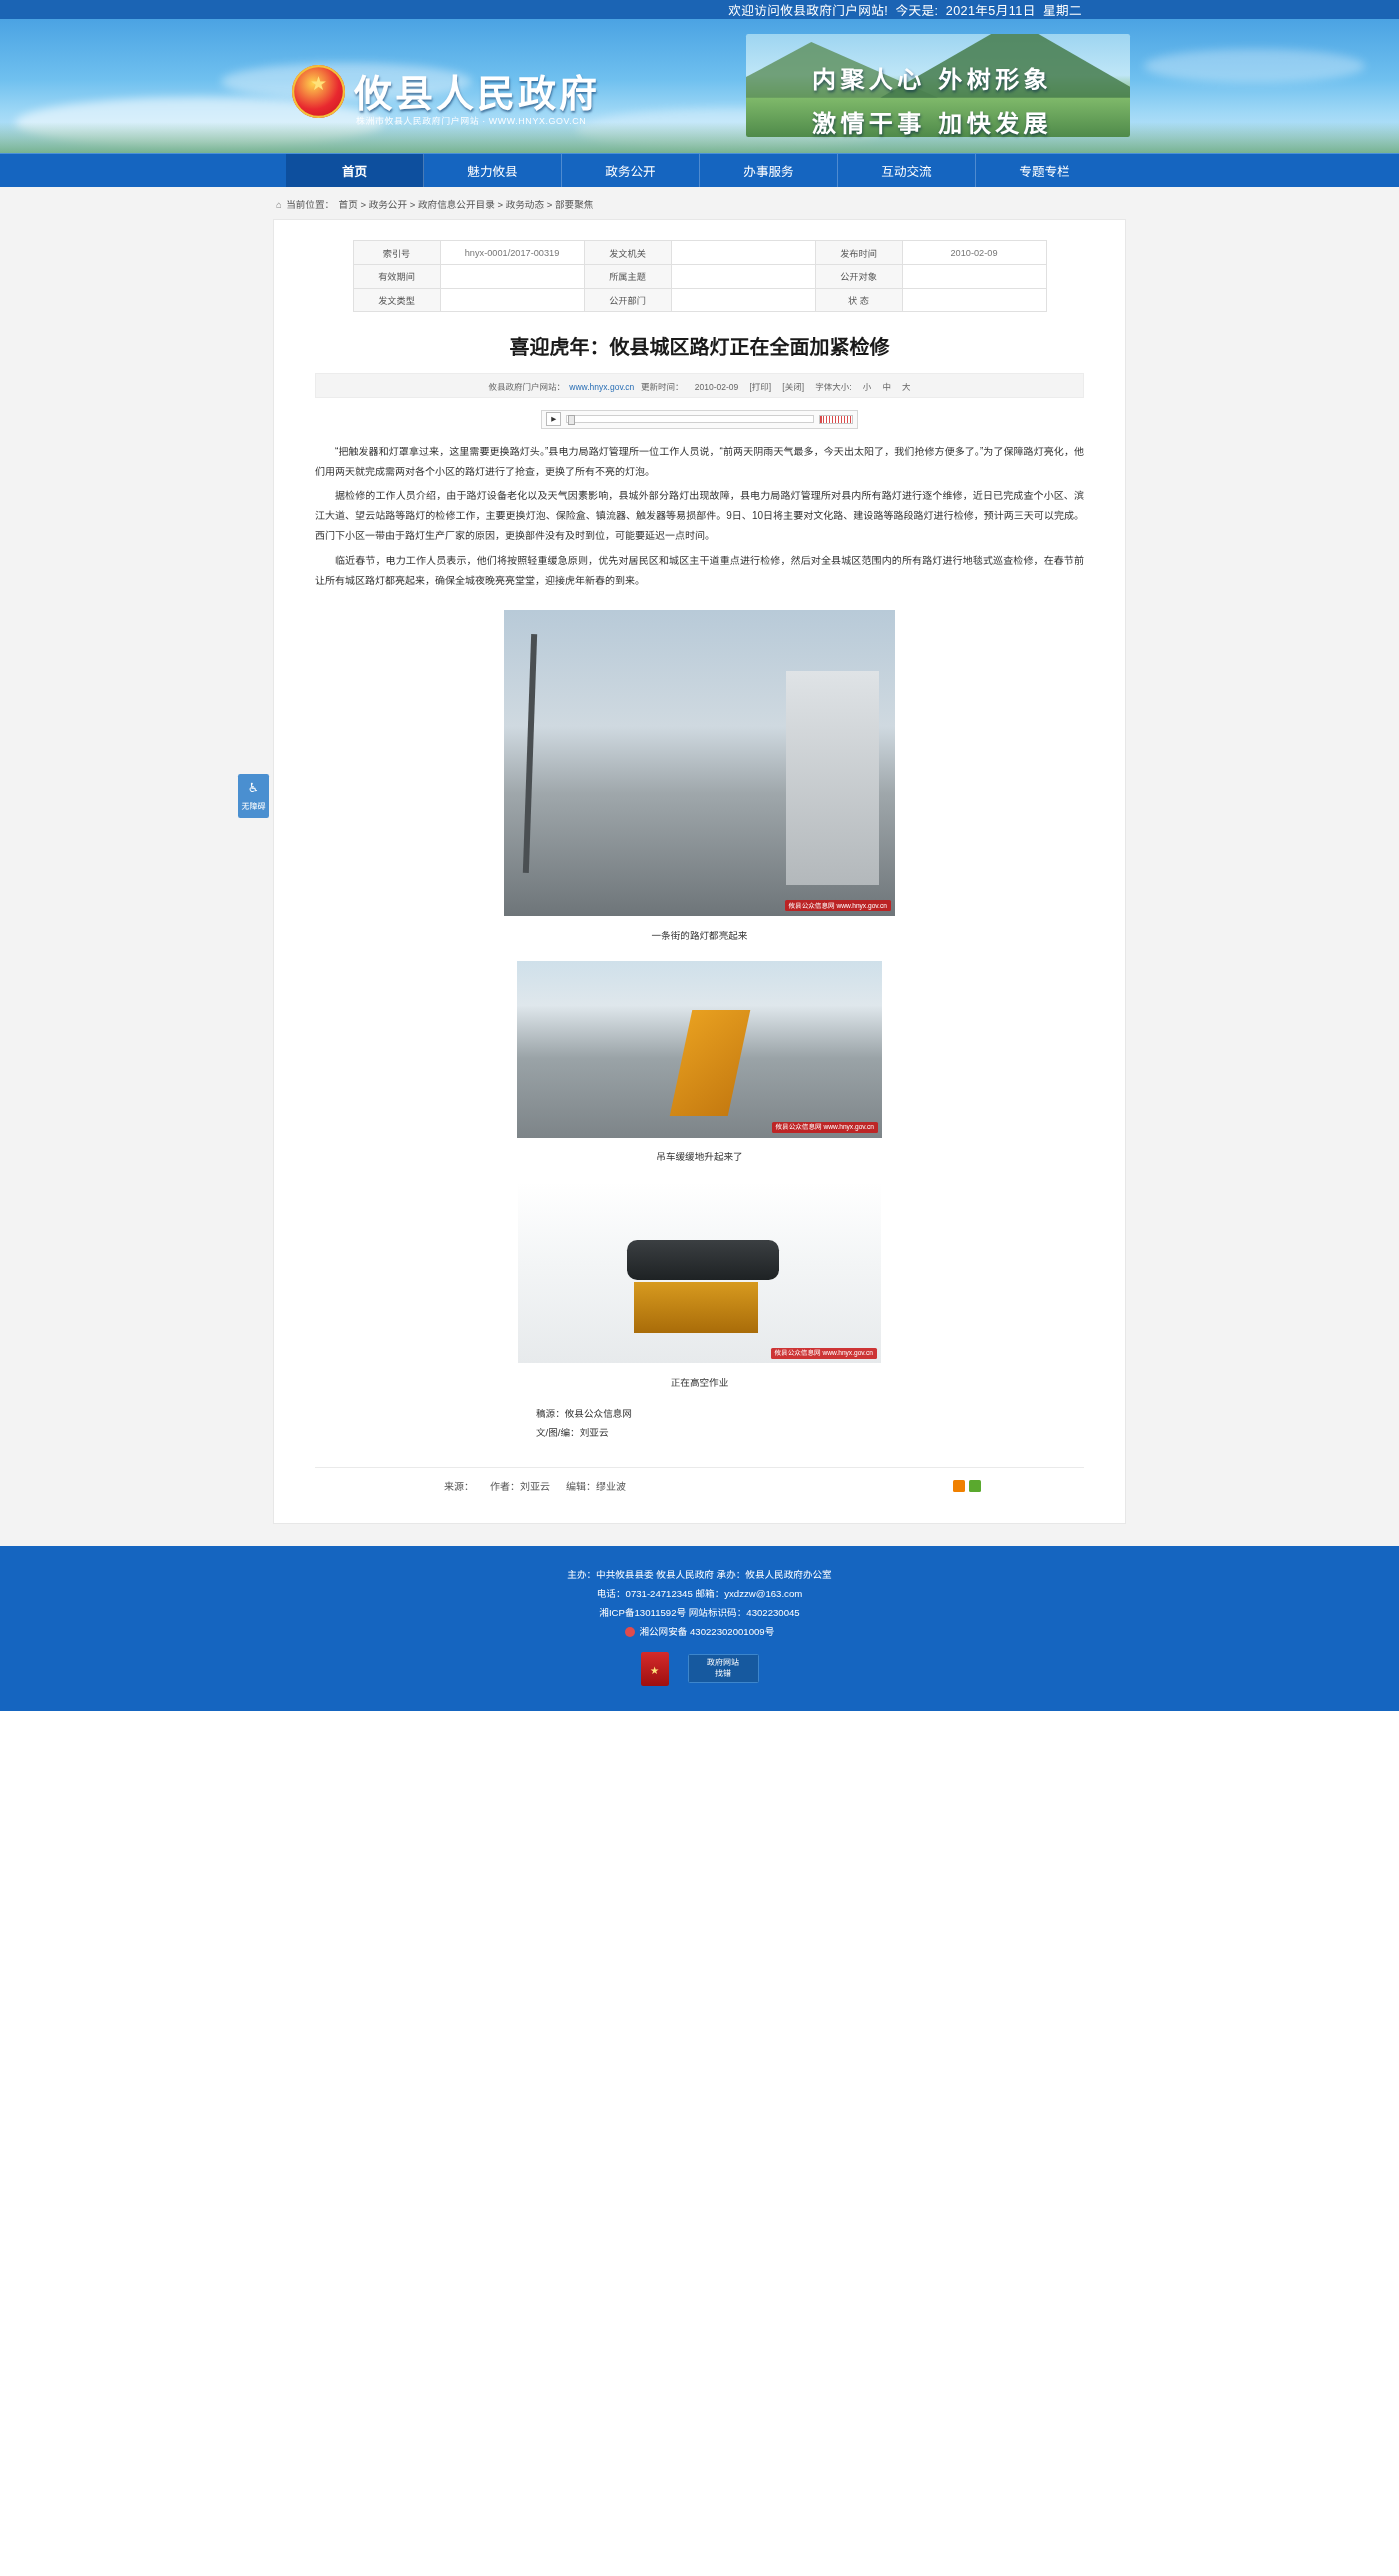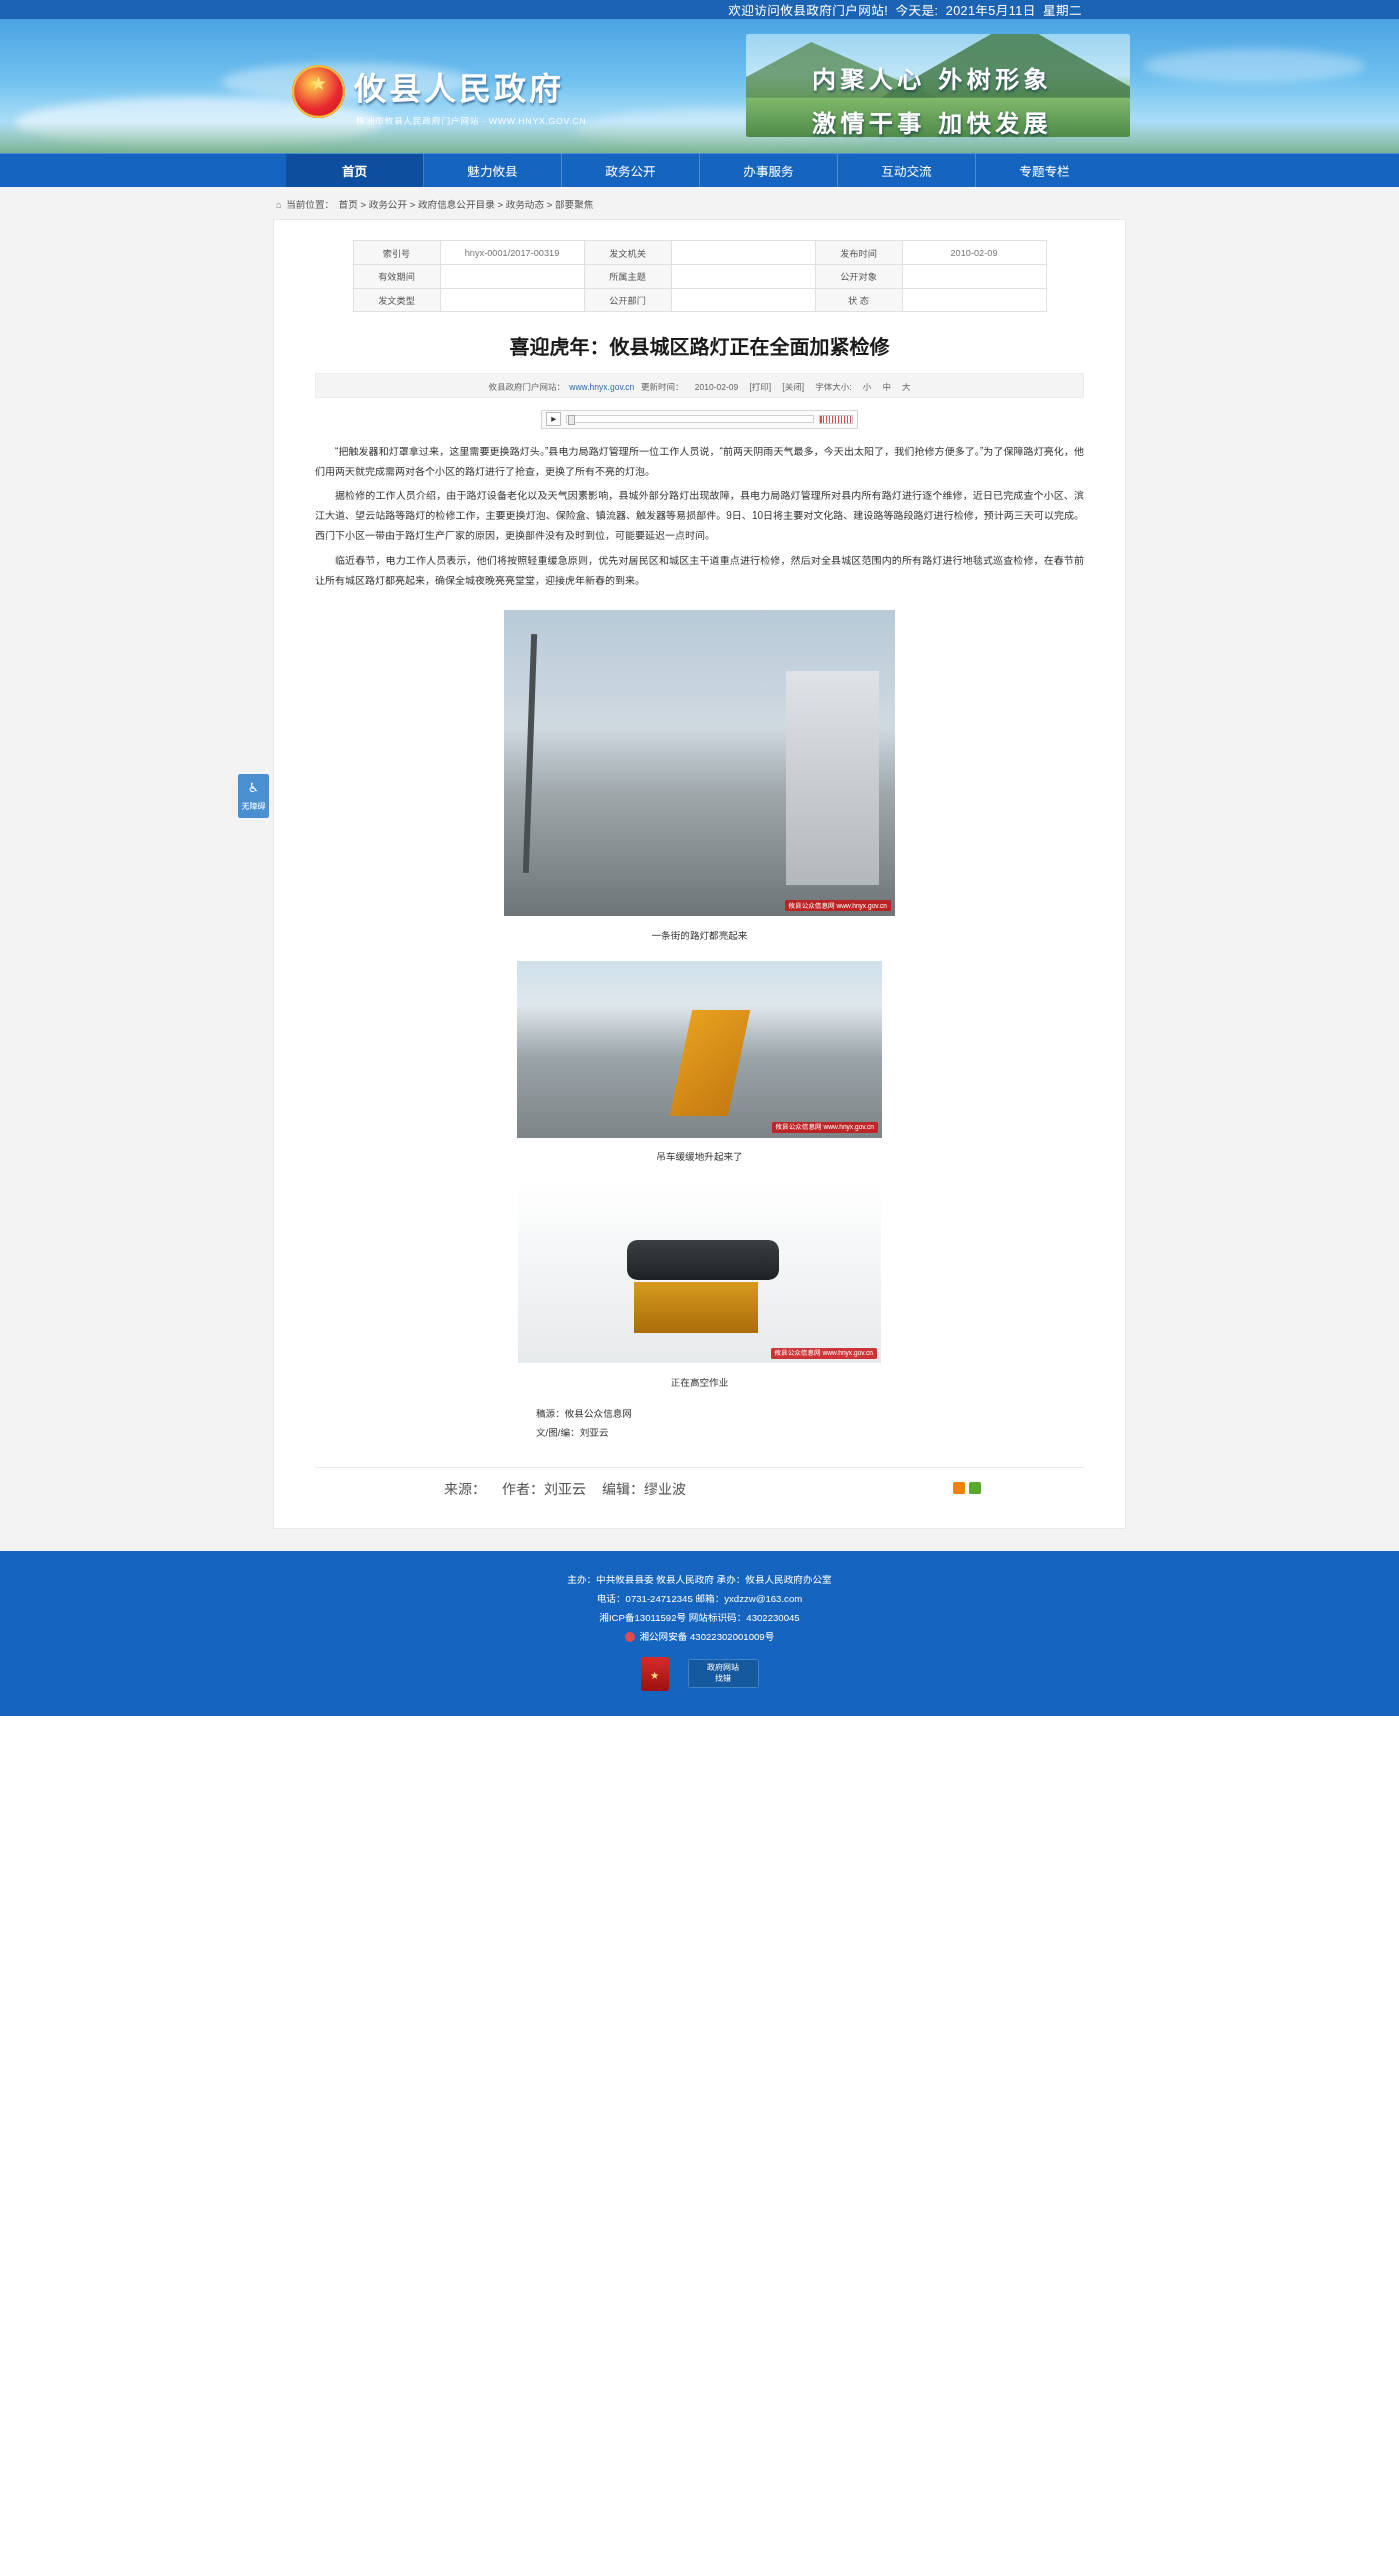--- a/index.html
+++ b/index.html
@@ -65,21 +65,21 @@
   .emblem::after {
     content: "★";
     position: absolute; left: 0; right: 0; top: 7.4px;
     text-align: center; font-size: 19px; color: #ffe27a;
   }
   .gov-title {
     position: absolute;
     left: 354px; top: 44px;
     font-family: "DejaVu Serif", "Liberation Serif", serif;
     font-weight: bold;
-    font-size: 32px;
+    font-size: 38px;
     color: #ffffff;
     letter-spacing: 3px;
     text-shadow: 0.7px 1.5px 2.2px rgba(0,40,90,.55);
   }
   .gov-sub {
     position: absolute;
     left: 356px; top: 95px;
     font-size: 8.9px;
     color: #ffffff;
     letter-spacing: 0.6px;
@@ -360,21 +360,21 @@
     padding-left: 221px;
     font-size: 9.6px;
     color: #333;
     line-height: 1.9;
   }
 
   .foot-meta {
     margin-top: 25px;
     border-top: 0.7px solid #eaeaea;
     padding-top: 10.3px;
-    font-size: 14px;
+    font-size: 10px;
     color: #555;
     display: flex;
     align-items: center;
     gap: 16px;
     padding-left: 129px;
     position: relative;
   }
   .share-icons {
     position: absolute;
     right: 103px;

